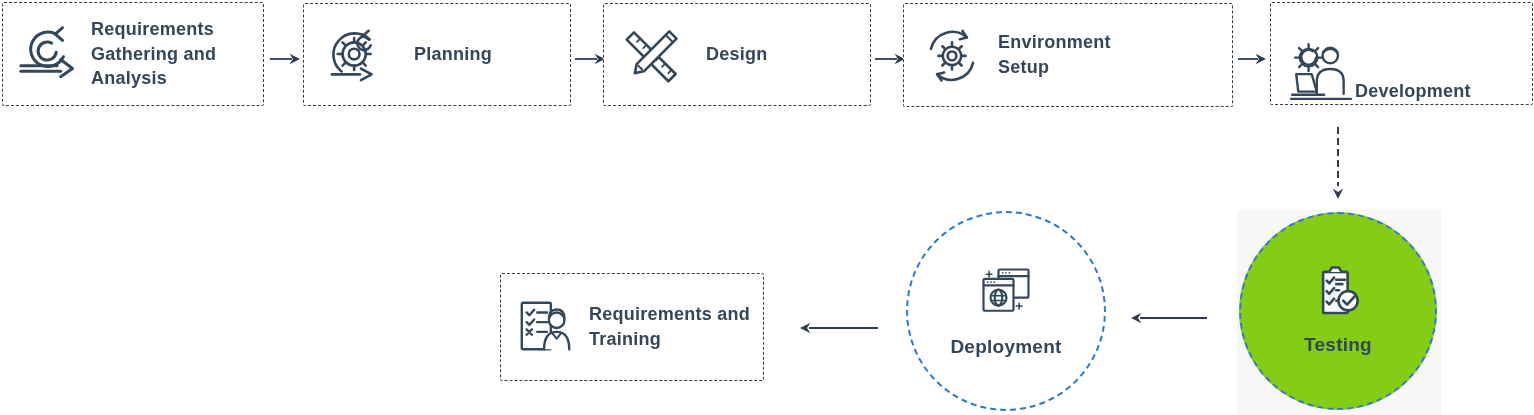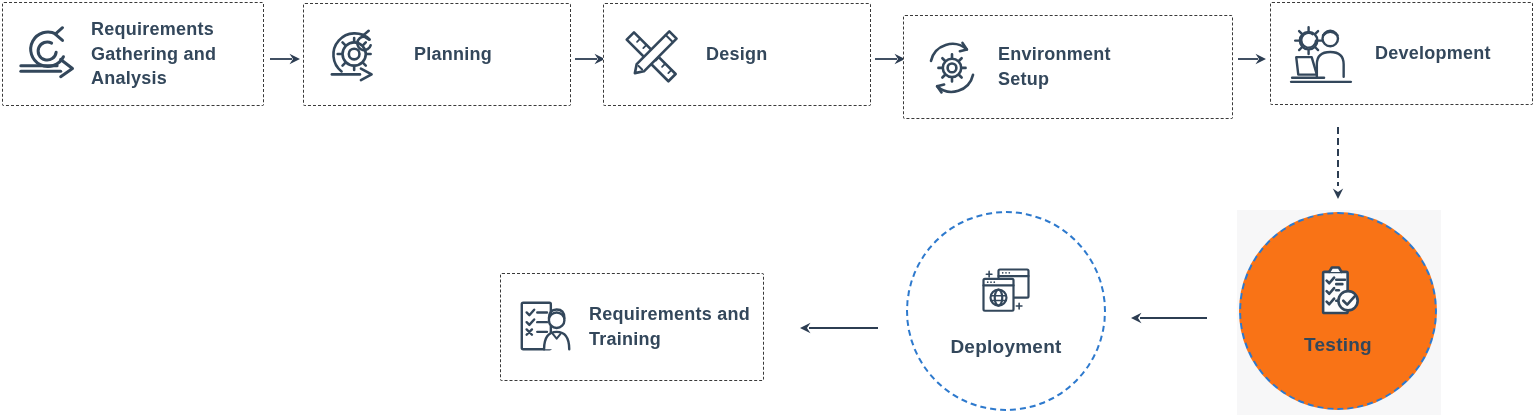--- a/index.html
+++ b/index.html
@@ -81,60 +81,60 @@
       <path d="M 16 44 L 20 48" stroke-width="2"></path>
     </svg>
     <span class="label">Design</span>
   </div>
 
   <svg class="arrow" style="left:874px;top:51px;" width="32" height="16" viewBox="0 0 32 16">
     <line x1="1" y1="8" x2="23" y2="8" stroke="currentColor" stroke-width="1.8"></line>
     <path d="M 31 8 L 20.5 2.8 L 24 8 L 20.5 13.2 Z" fill="currentColor"></path>
   </svg>
 
-  <div class="node-rect" style="left:903px;top:3px;width:330px;height:104px;padding-left:20px;gap:18px;margin-top:12px;">
+  <div class="node-rect" style="left:903px;top:3px;width:330px;height:104px;padding-left:20px;gap:18px;">
     <svg class="icon" width="56" height="56" viewBox="0 0 64 64" fill="none" stroke="currentColor" stroke-width="2.6" stroke-linecap="round" stroke-linejoin="round">
       <circle cx="32" cy="33" r="10.5"></circle>
       <circle cx="32" cy="33" r="5"></circle>
       <path d="M 43.5 33 H 47.5 M 40.1 41.1 L 43 44 M 32 44.5 V 48.5 M 23.9 41.1 L 21 44 M 20.5 33 H 16.5 M 23.9 24.9 L 21 22 M 32 21.5 V 17.5 M 40.1 24.9 L 43 22"></path>
       <path d="M 8 25 A 25 25 0 0 1 49 12"></path>
       <path d="M 49 12 L 44 4.5 M 49 12 L 41 14"></path>
       <path d="M 56 41 A 25 25 0 0 1 15 54"></path>
       <path d="M 15 54 L 20 61 M 15 54 L 23 52"></path>
     </svg>
     <span class="label w-125">Environment Setup</span>
   </div>
 
   <svg class="arrow" style="left:1237px;top:51px;" width="30" height="16" viewBox="0 0 30 16">
     <line x1="1" y1="8" x2="21" y2="8" stroke="currentColor" stroke-width="1.8"></line>
     <path d="M 29 8 L 18.5 2.8 L 22 8 L 18.5 13.2 Z" fill="currentColor"></path>
   </svg>
 
-  <div class="node-rect" style="left:1270px;top:2px;width:263px;height:103px;padding-left:18px;gap:20px;">
+  <div class="node-rect" style="left:1270px;top:2px;width:263px;height:103px;padding-left:18px;gap:0;align-items:flex-end;">
     <svg class="icon" width="66" height="66" viewBox="0 0 64 64" fill="none" stroke="currentColor" stroke-width="2.4" stroke-linecap="round" stroke-linejoin="round">
       <circle cx="19" cy="19" r="8.5"></circle>
       <path d="M 23 13 A 7 7 0 1 0 26 19" stroke-width="2"></path>
       <path d="M 28.5 19 H 32 M 25.7 25.7 L 28.2 28.2 M 19 28.5 V 32 M 12.3 25.7 L 9.8 28.2 M 9.5 19 H 6 M 12.3 12.3 L 9.8 9.8 M 19 9.5 V 6 M 25.7 12.3 L 28.2 9.8"></path>
       <circle cx="40" cy="17" r="7.5" fill="#ffffff"></circle>
       <path d="M 33 14 Q 40 7 47 14" fill="none"></path>
       <path d="M 27 54 L 27 42 Q 27 30 40 30 Q 53 30 53 42 L 53 54" fill="#ffffff"></path>
       <path d="M 7 35 L 22 35 L 27 52 L 9 52 Z" fill="#ffffff"></path>
       <path d="M 3 55 H 34"></path>
       <path d="M 2 59 H 60"></path>
     </svg>
     <span class="label">Development</span>
   </div>
 
   <svg class="arrow" style="left:1330px;top:126px;" width="16" height="74" viewBox="0 0 16 74">
     <line x1="8" y1="1" x2="8" y2="60" stroke="currentColor" stroke-width="2" stroke-dasharray="7 4"></line>
     <path d="M 8 73 L 2.8 62.5 L 8 66 L 13.2 62.5 Z" fill="currentColor"></path>
   </svg>
 
   <div class="panel" style="left:1237px;top:210px;width:204px;height:205px;"></div>
-  <div class="node-circle" style="left:1239px;top:212px;width:198px;height:198px;background:#f97316;">
+  <div class="node-circle" style="left:1239px;top:212px;width:198px;height:198px;background:#84cc16;">
     <svg class="icon" width="56" height="56" viewBox="0 0 64 64" fill="none" stroke="currentColor" stroke-width="2.6" stroke-linecap="round" stroke-linejoin="round">
       <rect x="15" y="9" width="28" height="47" rx="1.5" fill="#fcfcfd"></rect>
       <path d="M 22 9 L 25 4 H 33 L 36 9" fill="#fcfcfd"></path>
       <path d="M 19 19 l 3 3 l 5.5 -6.5"></path>
       <path d="M 30 18 H 40 M 30 23 H 37"></path>
       <path d="M 19 31 l 3 3 l 5.5 -6.5"></path>
       <path d="M 30 30 H 33"></path>
       <path d="M 19 43 l 3 3 l 5.5 -6.5"></path>
       <path d="M 30 42 H 32"></path>
       <circle cx="43.5" cy="42" r="11" fill="#fcfcfd"></circle>

